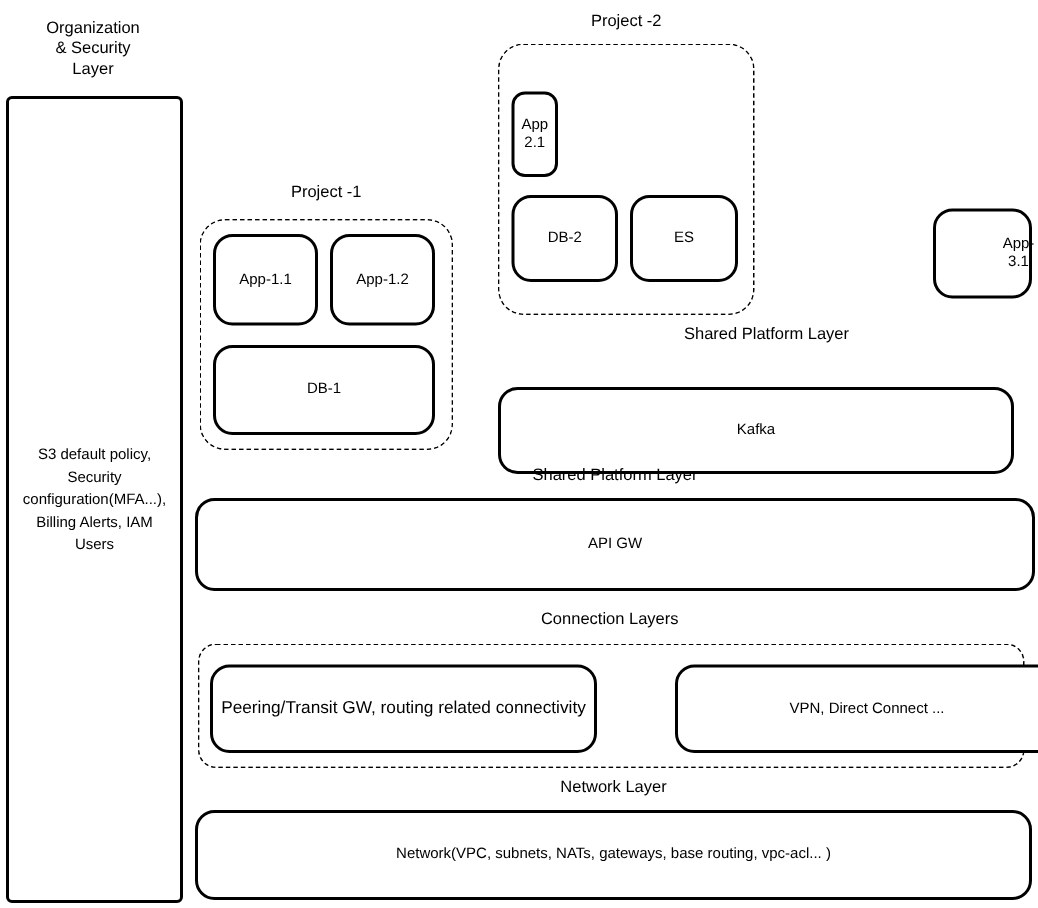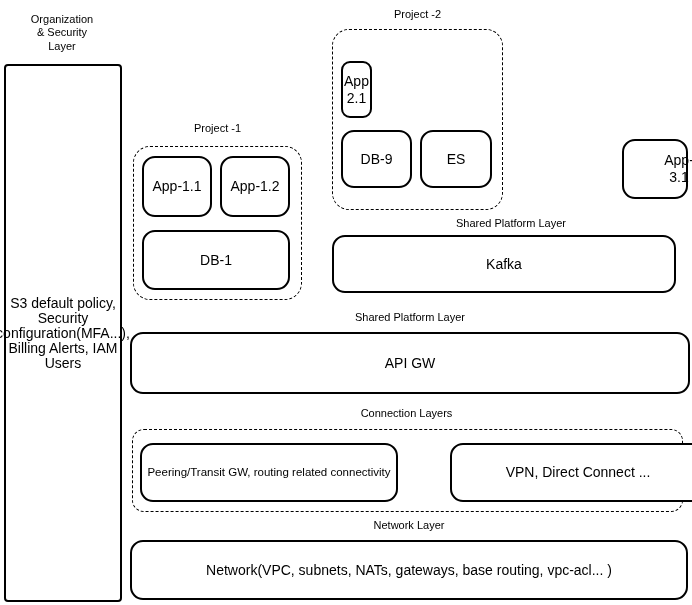--- a/index.html
+++ b/index.html
@@ -15,21 +15,21 @@
   .node {
     position:absolute;
     box-sizing:border-box;
     border:2.5px solid #000000;
     border-radius:13px;
     background:#ffffff;
     display:flex;
     align-items:center;
     justify-content:center;
     text-align:center;
-    font-size:14px;
+    font-size:10px;
     line-height:1.2;
     white-space:pre-line;
   }
   .group {
     position:absolute;
     box-sizing:border-box;
     border:1.5px dashed #000000;
     border-radius:17px;
     background:transparent;
   }
@@ -55,21 +55,21 @@
   #p2-label    { left:332px; top:8px;   width:171px; }
   #p2-group    { left:332px; top:29px;  width:171px; height:181px; }
   #app21       { left:341px; top:61px;  width:31px;  height:57px; border-radius:9px; }
   #app22       { left:380px; top:60px;  width:113px; height:58px; }
   #db2         { left:341px; top:130px; width:71px;  height:58px; }
   #es          { left:420px; top:130px; width:72px;  height:58px; }
 
   #app31       { left:622px; top:139px; width:66px;  height:60px;padding-left:48px; }
 
   #spl1-label  { left:332px; top:217px; width:358px; }
-  #kafka       { left:332px; top:235px; width:344px; height:58px; }
+  #kafka       { left:332px; top:258px; width:344px; height:58px; }
 
   #spl2-label  { left:130px; top:311px; width:560px; }
   #apigw       { left:130px; top:332px; width:560px; height:62px; }
 
   #conn-label  { left:130px; top:407px; width:553px; }
   #conn-group  { left:132px; top:429px; width:551px; height:83px; border-radius:12px; }
   #peering     { left:140px; top:443px; width:258px; height:59px; }
   #vpn         { left:422px; top:443px; width:256px; height:59px;margin-left:28px; }
 
   #net-label   { left:130px; top:519px; width:558px; }
@@ -94,21 +94,21 @@
   <div class="label" id="p1-label">Project -1</div>
   <div class="group" id="p1-group"></div>
   <div class="node" id="app11">App-1.1</div>
   <div class="node" id="app12">App-1.2</div>
   <div class="node" id="db1">DB-1</div>
 
   <div class="label" id="p2-label">Project -2</div>
   <div class="group" id="p2-group"></div>
   <div class="node" id="app21">App
 2.1</div>
-  <div class="node" id="db2">DB-9</div>
+  <div class="node" id="db2">DB-2</div>
   <div class="node" id="es">ES</div>
 
   <div class="node" id="app31">App-3.1</div>
 
   <div class="label" id="spl1-label">Shared Platform Layer</div>
   <div class="node" id="kafka">Kafka</div>
 
   <div class="label" id="spl2-label">Shared Platform Layer</div>
   <div class="node" id="apigw">API GW</div>
 

